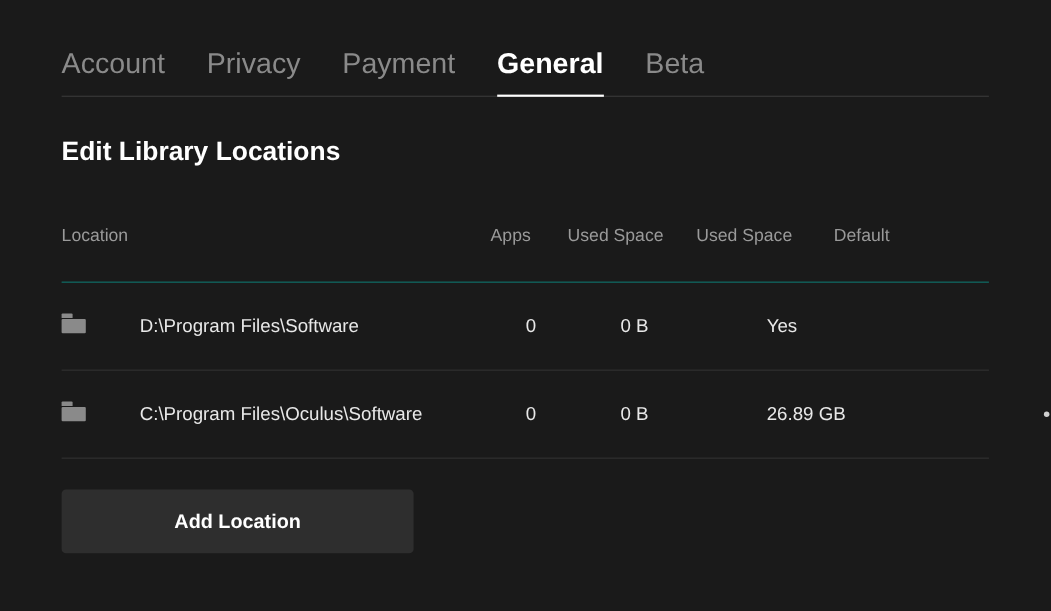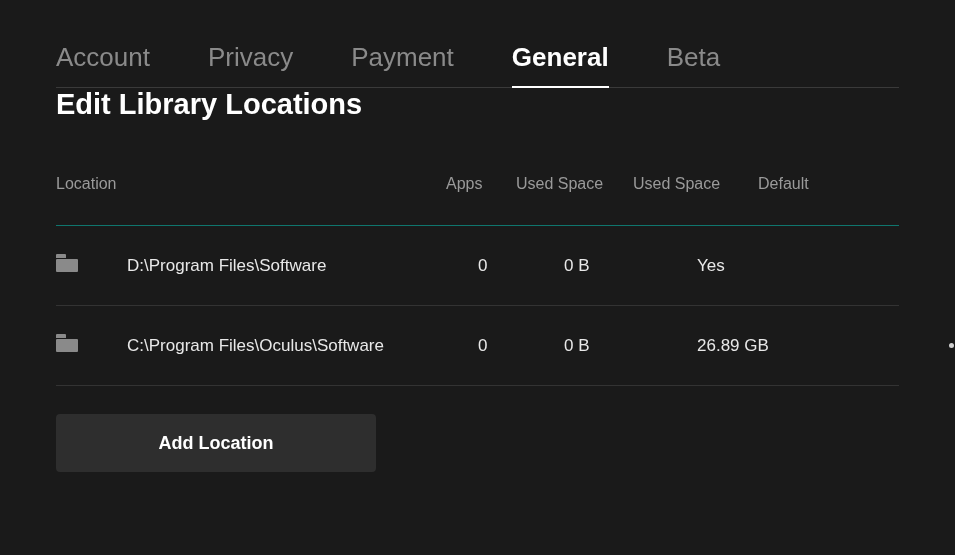--- a/index.html
+++ b/index.html
@@ -13,21 +13,21 @@
       background: #1a1a1a;
       font-family: -apple-system, BlinkMacSystemFont, "Segoe UI", sans-serif;
       color: #e8e8e8;
       overflow: hidden;
     }
     .container {
       padding: 0 56px;
     }
     .tabs {
       display: flex;
-      gap: 58px;
+      gap: 38px;
       border-bottom: 1px solid #3a3a3a;
       padding-top: 42px;
     }
     .tab {
       font-size: 26px;
       font-weight: 400;
       color: #8a8a8a;
       padding-bottom: 14px;
       cursor: pointer;
       position: relative;
@@ -39,23 +39,24 @@
     .tab.active::after {
       content: "";
       position: absolute;
       bottom: -1px;
       left: 0;
       right: 0;
       height: 2px;
       background: #ffffff;
     }
     .section-title {
-      font-size: 29px;
+      font-size: 24px;
       font-weight: 700;
       color: #ffffff;
+      margin-top: 36px;
       margin-bottom: 54px;
     }
     .table {
       width: 100%;
     }
     .table-header {
       display: grid;
       grid-template-columns: 390px 70px 117px 125px 70px 54px;
       font-size: 16px;
       color: #9a9a9a;

